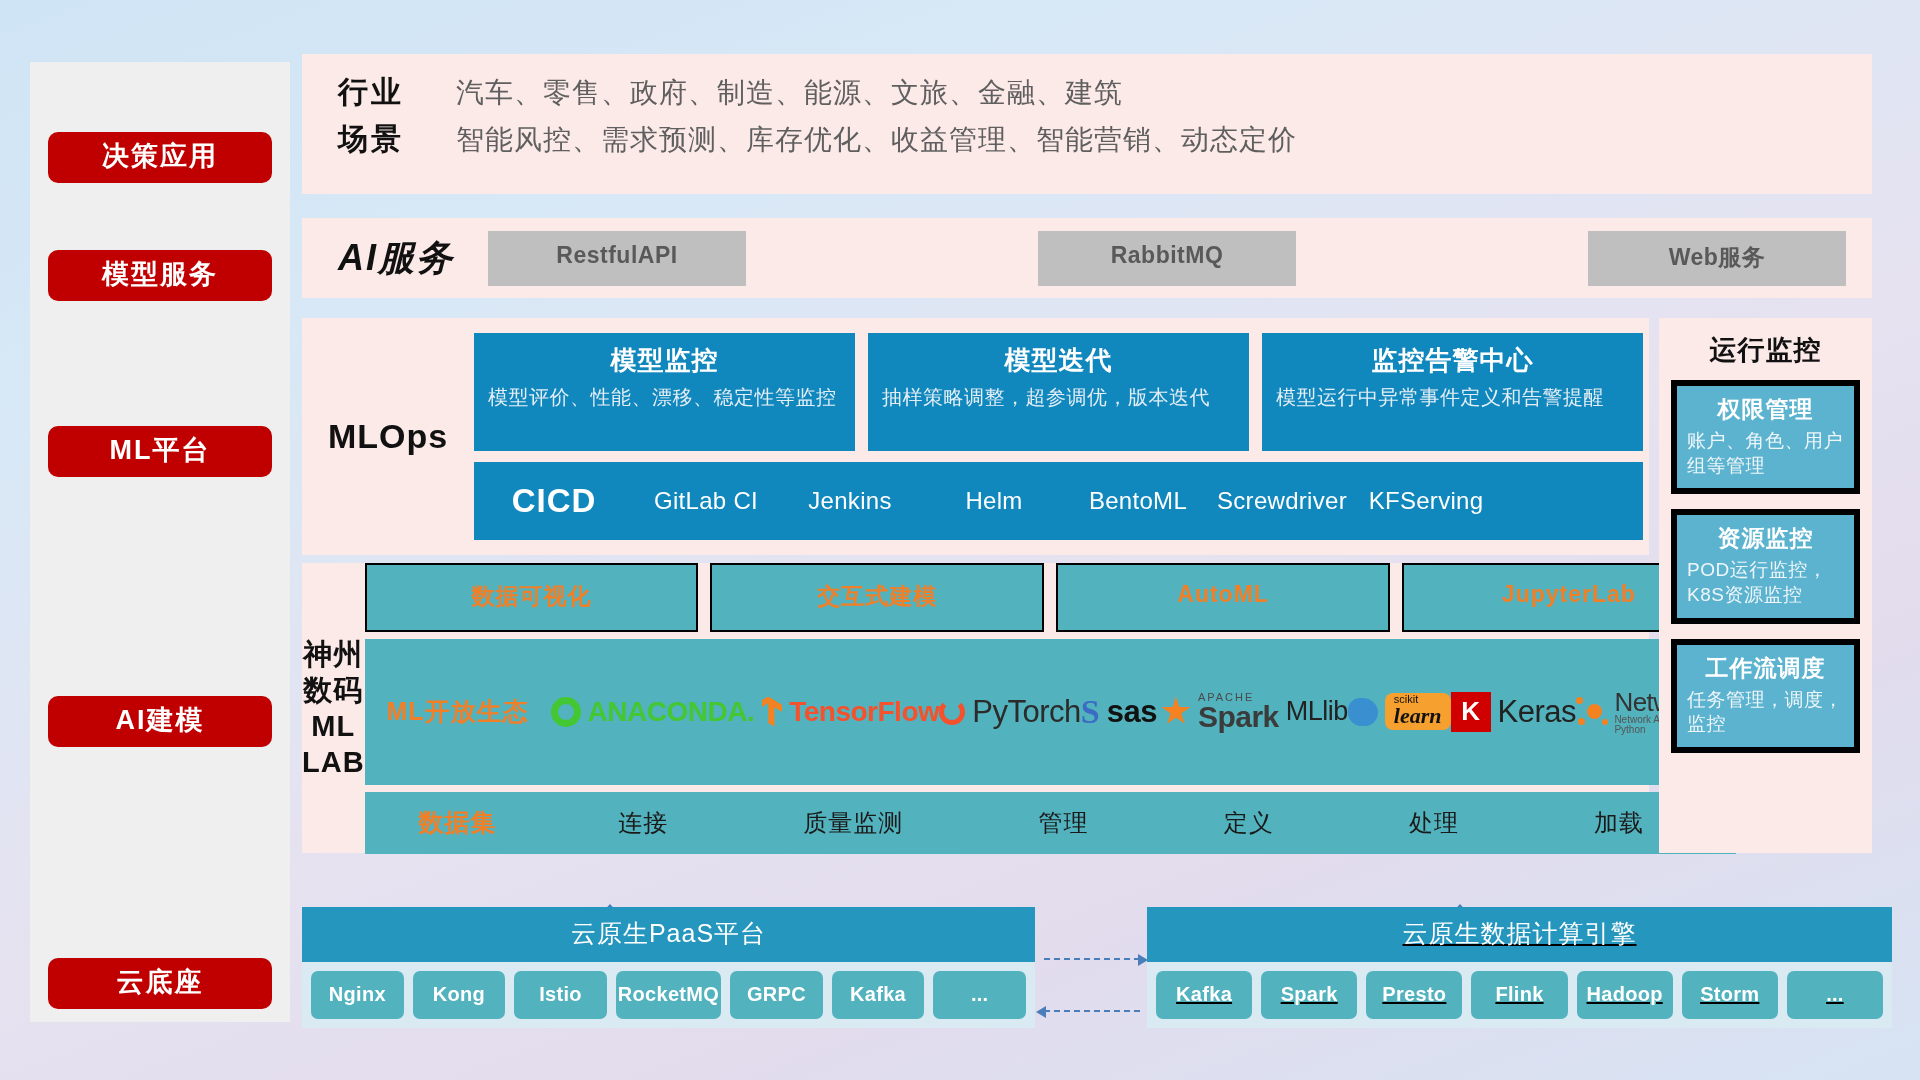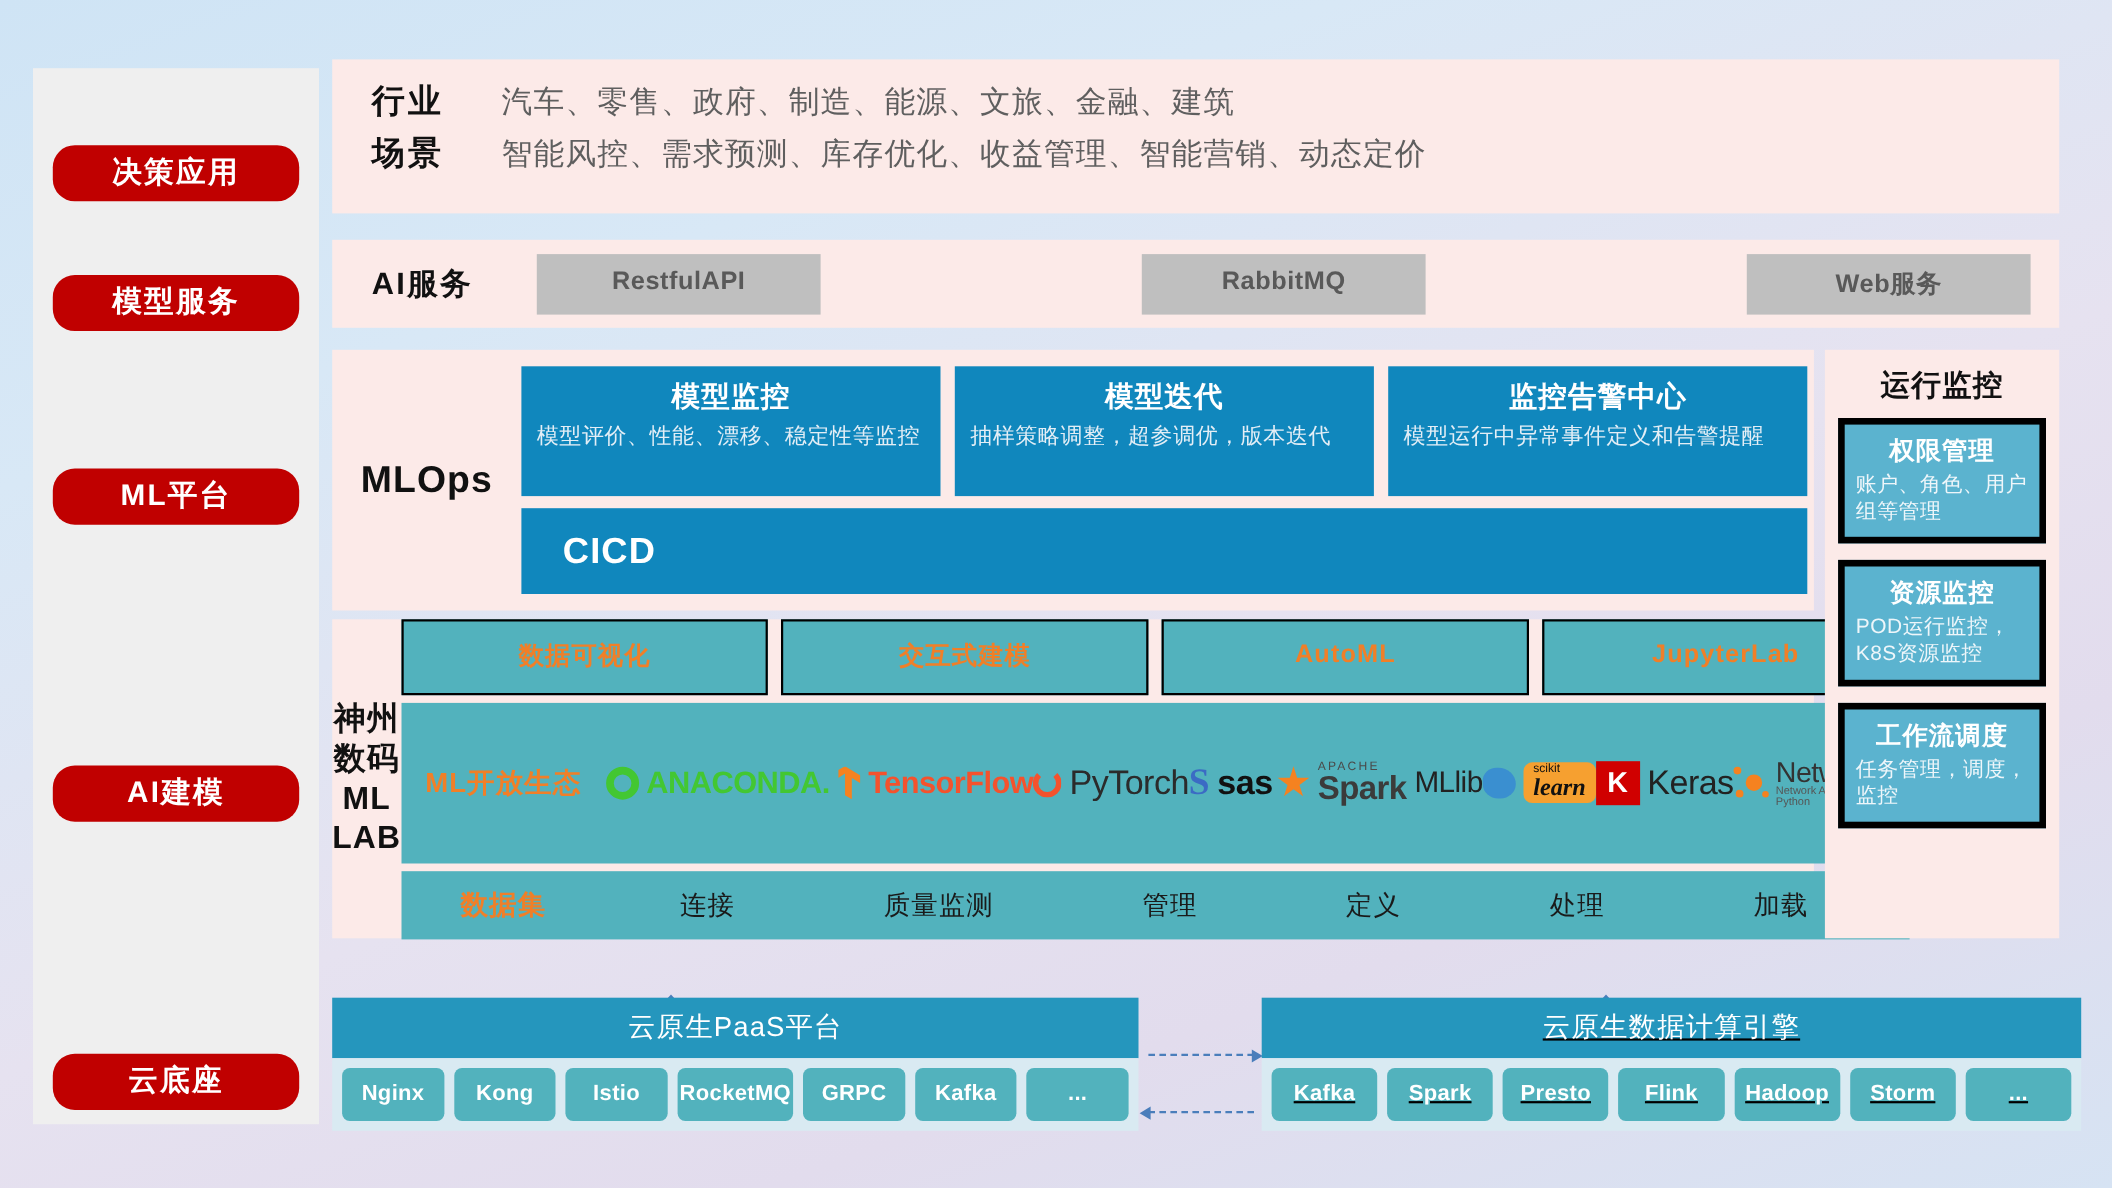--- a/index.html
+++ b/index.html
@@ -12,21 +12,21 @@
   }
 
   
   #left-rail {
     position: absolute; left: 30px; top: 62px; width: 260px; height: 960px;
     background: #efefef;
     display: flex; flex-direction: column;
   }
   .rail-slot { position: absolute; left: 18px; width: 224px; display:flex; }
   .rail-pill {
-    background: #c00000; color: #fff; border-radius: 20px;
+    background: #c00000; color: #fff; border-radius: 10px;
     font-size: 27px; font-weight: bold; letter-spacing: 2px;
     width: 100%; text-align: center; padding: 11px 0 13px;
     line-height: 1;
   }
 
   
   #main { position: absolute; left: 302px; top: 0; width: 1590px; height: 1080px; }
 
   .band {
     background: #fceae8;
@@ -34,21 +34,21 @@
   }
 
   
   #row-apps { top: 54px; width: 1570px; height: 140px; padding: 18px 0 0 36px; }
   .kv { display: flex; align-items: center; margin-bottom: 6px; }
   .kv-key { font-size: 30px; font-weight: bold; color: #111; width: 118px; letter-spacing:3px;}
   .kv-val { font-size: 28px; color: #5f5f5f; letter-spacing: 1px; }
 
   
   #row-svc { top: 218px; width: 1570px; height: 80px; display: flex; align-items: center; padding-left: 36px; }
-  #row-svc .lbl { font-size: 28px; font-weight: bold; color: #111; width: 150px; letter-spacing:2px;}
+  #row-svc .lbl { font-size: 36px; font-weight: bold; color: #111; width: 150px; letter-spacing:2px;font-style:italic;}
   .svc-list { display: flex; gap: 0; flex: 1; justify-content: space-between; padding-right: 26px;}
   .svc-chip {
     background: #bfbfbf; color: #595959; font-size: 23px; font-weight: bold;
     width: 258px; text-align: center; padding: 11px 0 13px; letter-spacing: .5px;
   }
 
   
   #row-mlops { top: 318px; width: 1347px; height: 237px; display:flex; align-items:center; }
   #mlops-label { width: 178px; text-align:center; font-size: 34px; font-weight: bold; color:#111; letter-spacing:1px;}
   #mlops-body { flex: 1; padding-right: 6px; }
@@ -181,20 +181,28 @@
           <div class="t">模型迭代</div>
           <div class="d">抽样策略调整，超参调优，版本迭代</div>
         </div>
         <div class="mlops-card">
           <div class="t">监控告警中心</div>
           <div class="d">模型运行中异常事件定义和告警提醒</div>
         </div>
       </div>
       <div class="cicd">
         <div class="c-title">CICD</div>
+        <div class="cicd-items">
+          <div class="cicd-item">GitLab CI</div>
+          <div class="cicd-item">Jenkins</div>
+          <div class="cicd-item">Helm</div>
+          <div class="cicd-item">BentoML</div>
+          <div class="cicd-item">Screwdriver</div>
+          <div class="cicd-item">KFServing</div>
+        </div>
       </div>
     </div>
   </div>
 
   <div class="band" id="row-model">
     <div id="model-label">
       <span>神州数码</span><br>
       <span>ML LAB</span>
     </div>
     <div id="model-body">

